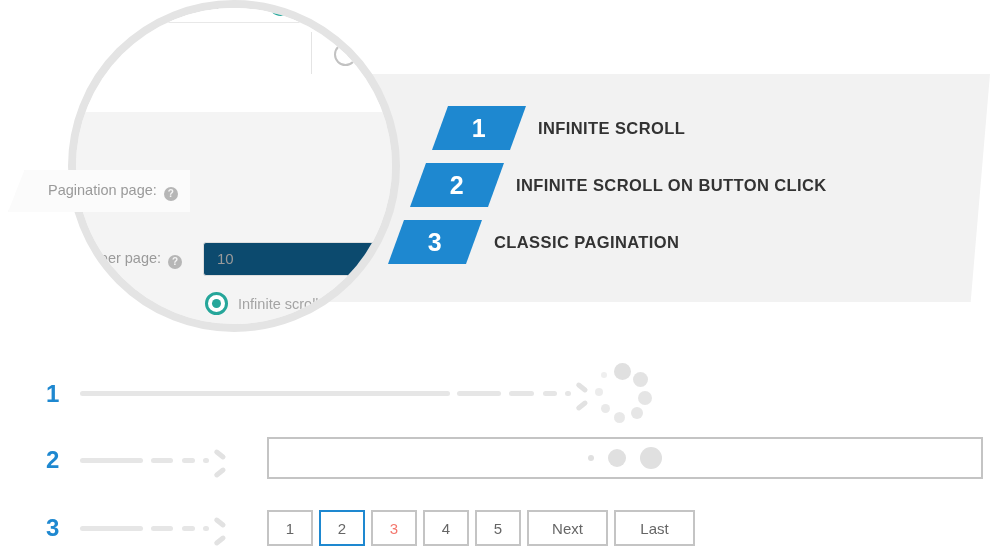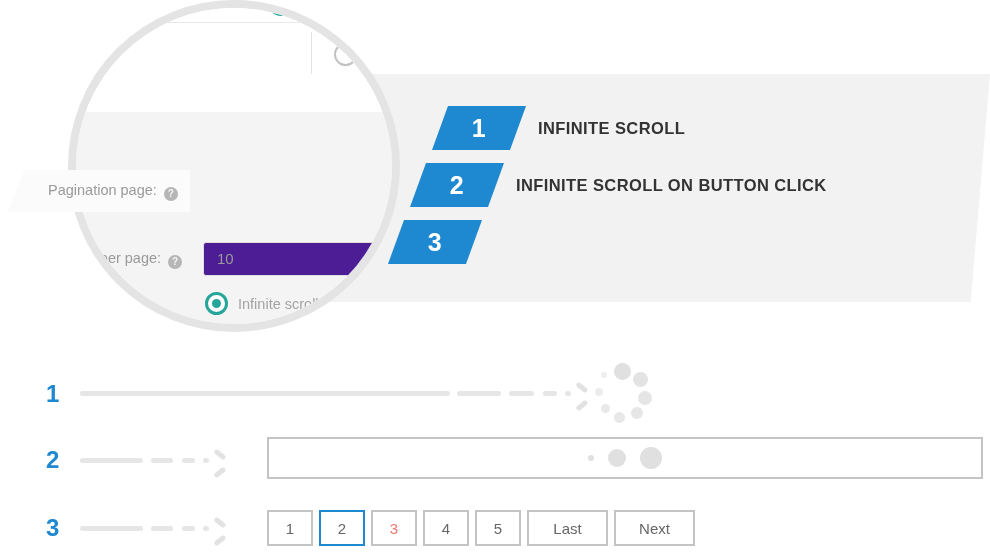--- a/index.html
+++ b/index.html
@@ -191,21 +191,21 @@
     vertical-align: -2px;
     margin-left: 7px;
     font-family: "Liberation Sans", sans-serif;
   }
   .tpp-input {
     position: absolute;
     left: 197px;
     top: 130px;
     width: 262px;
     height: 34px;
-    background: #4c1d95;
+    background: #0c4a6e;
     border: 1px solid #dedede;
     border-radius: 3px;
     box-sizing: border-box;
     font-size: 15px;
     color: #9a9a9a;
     padding: 7px 0 0 13px;
   }
   .radio-item {
     position: absolute;
     left: 199px;
@@ -419,20 +419,21 @@
       <div class="legend-badge">
         <span>2</span>
       </div>
       <div class="legend-label">INFINITE SCROLL ON BUTTON CLICK</div>
     </div>
 
     <div class="legend-row r3">
       <div class="legend-badge">
         <span>3</span>
       </div>
+      <div class="legend-label">CLASSIC PAGINATION</div>
     </div>
 
   </div>
 </div>
 
 <div id="magnifier">
   <div id="mag-ring">
     <div id="mag-inner">
 
       <div class="form-white">
@@ -534,15 +535,15 @@
     <span class="arrowhead"></span>
   </div>
 </div>
 
 <div id="pagination">
   <div class="pg-btn">1</div>
   <div class="pg-btn active">2</div>
   <div class="pg-btn alert">3</div>
   <div class="pg-btn">4</div>
   <div class="pg-btn">5</div>
+  <div class="pg-btn wide">Next</div>
   <div class="pg-btn wide">Last</div>
-  <div class="pg-btn wide">Next</div>
 </div>
 
 </body></html>

